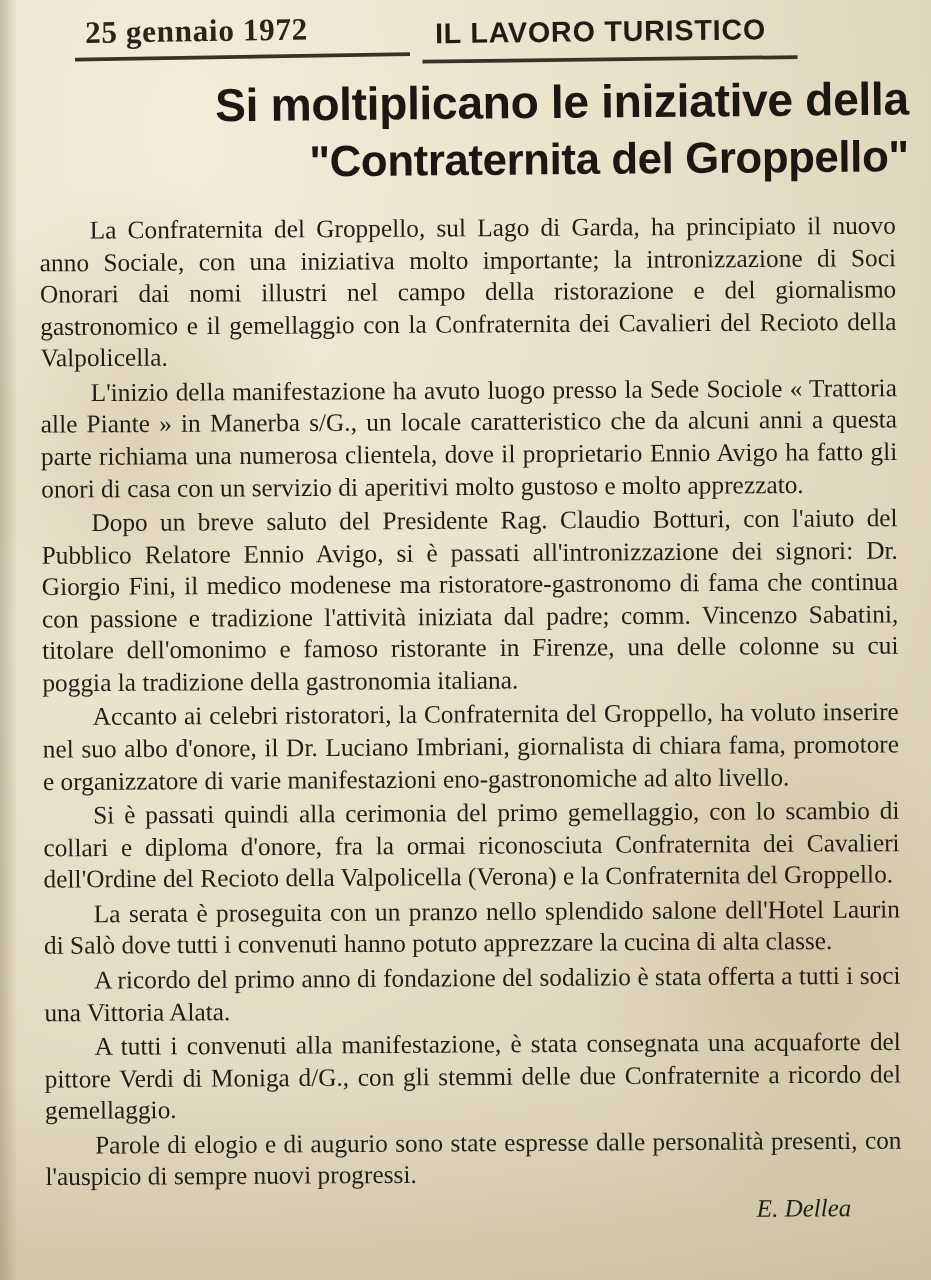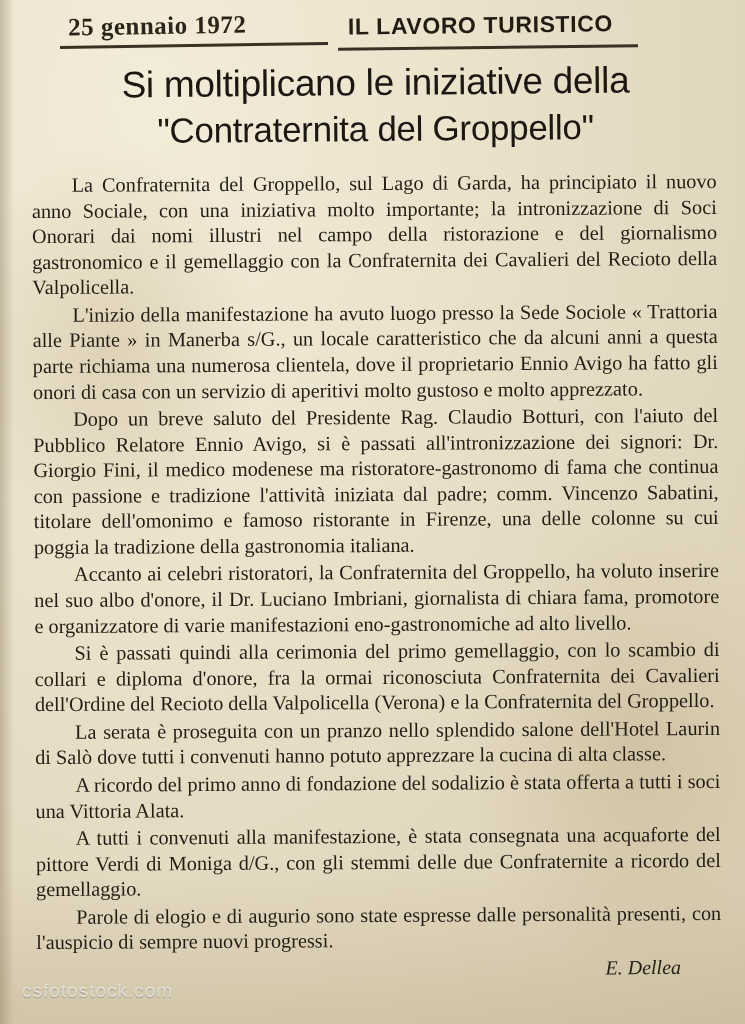--- a/index.html
+++ b/index.html
@@ -95,23 +95,23 @@
     top: 38px;
     width: 300px;
     height: 3px;
     background: #3a3124;
     transform: rotate(-0.7deg);
   }
 
   
   .headline {
     margin: 2px 18px 0 24px;
-    text-align: center;
+    text-align: right;
     font-family: "Liberation Sans", sans-serif;
-    font-weight: normal;
+    font-weight: bold;
     color: #1d1711;
   }
   .headline-line1 {
     font-size: 37px;
     letter-spacing: -0.3px;
     line-height: 1.12;
     transform: rotate(-0.55deg);
   }
   .headline-line2 {
     font-size: 35px;
@@ -189,15 +189,14 @@
     <p>Accanto ai celebri ristoratori, la Confraternita del Groppello, ha voluto inserire nel suo albo d'onore, il Dr. Luciano Imbriani, giornalista di chiara fama, promotore e organizzatore di varie manifestazioni eno-gastronomiche ad alto livello.</p>
     <p>Si è passati quindi alla cerimonia del primo gemellaggio, con lo scambio di collari e diploma d'onore, fra la ormai riconosciuta Confraternita dei Cavalieri dell'Ordine del Recioto della Valpolicella (Verona) e la Confraternita del Groppello.</p>
     <p>La serata è proseguita con un pranzo nello splendido salone dell'Hotel Laurin di Salò dove tutti i convenuti hanno potuto apprezzare la cucina di alta classe.</p>
     <p>A ricordo del primo anno di fondazione del sodalizio è stata offerta a tutti i soci una Vittoria Alata.</p>
     <p>A tutti i convenuti alla manifestazione, è stata consegnata una acquaforte del pittore Verdi di Moniga d/G., con gli stemmi delle due Confraternite a ricordo del gemellaggio.</p>
     <p>Parole di elogio e di augurio sono state espresse dalle personalità presenti, con l'auspicio di sempre nuovi progressi.</p>
   </div>
 
   <div class="signature">E. Dellea</div>
 
-  <div class="watermark">csfotostock.com</div>
 
 </div>
 
 </body></html>

